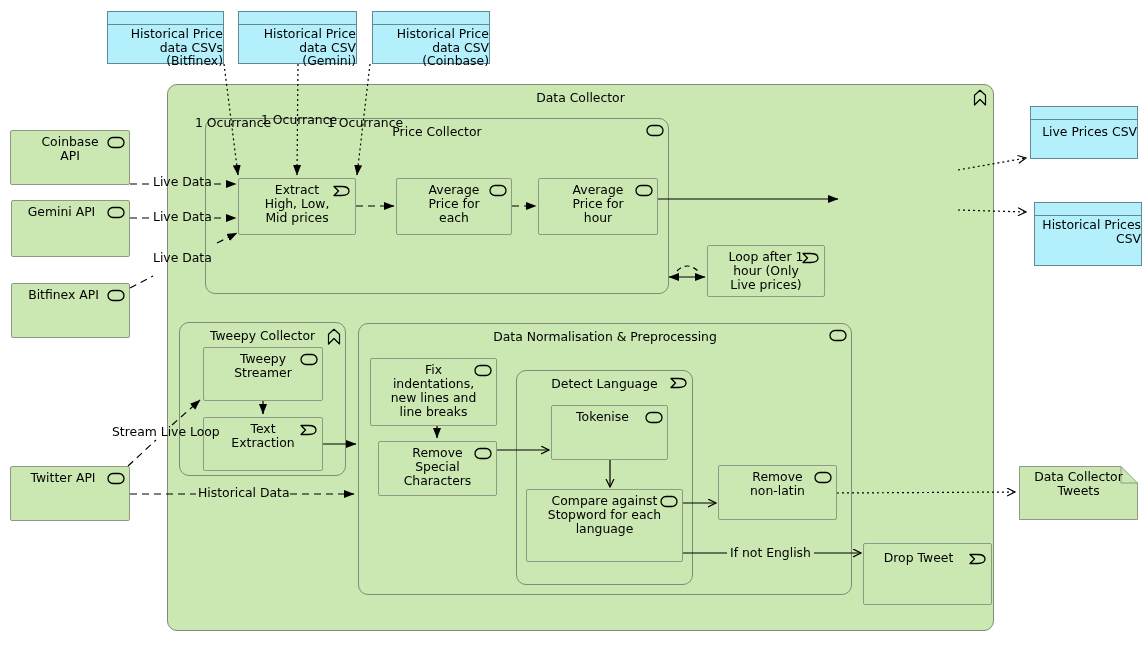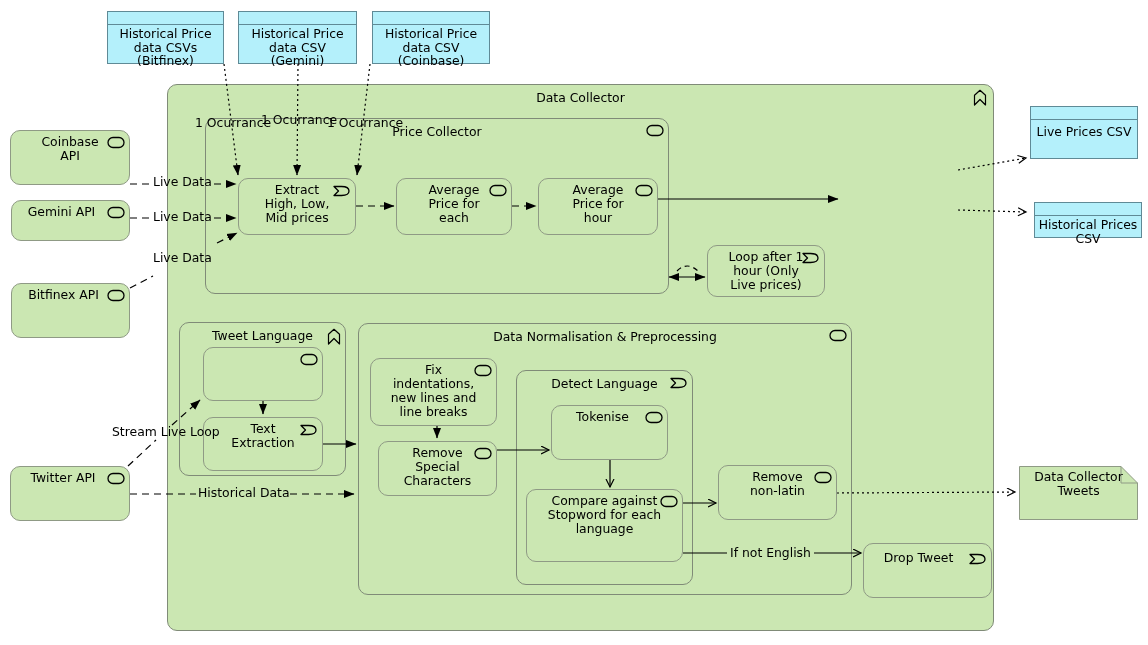--- a/index.html
+++ b/index.html
@@ -20,31 +20,31 @@
     position:absolute;box-sizing:border-box;
     background:var(--node-fill);
     border:1.2px solid var(--container-border);
     border-radius:10px;
   }
   .gtitle{text-align:center;padding-top:5px;white-space:pre-line;}
   .node{
     position:absolute;box-sizing:border-box;
     background:var(--node-fill);
     border:1px solid var(--node-border);
-    border-radius:10px;
+    border-radius:2px;
   }
   .nlabel{white-space:pre-line;text-align:center;padding:4px 6px 0;line-height:14px;}
   .icon{position:absolute;top:5px;right:4px;line-height:0;}
   .artifact{
     position:absolute;box-sizing:border-box;
     background:var(--artifact-fill);
     border:1px solid var(--artifact-border);
   }
   .astrip{height:12px;border-bottom:1px solid var(--artifact-border);}
-  .alabel{white-space:pre-line;text-align:center;padding-top:2px;line-height:13.6px;}
+  .alabel{white-space:pre-line;text-align:right;padding-top:2px;line-height:13.6px;}
   .note{position:absolute;}
   .note .nlabel{position:absolute;left:0;top:4px;width:100%;padding:0 4px;box-sizing:border-box;}
   .elabel{position:absolute;white-space:nowrap;line-height:14px;}
   svg.edges{position:absolute;left:0;top:0;pointer-events:none;}
 </style>
 </head>
 <body>
 
 <div class="canvas">
 
@@ -60,21 +60,21 @@
   <div class="group" style="left:205px;top:118px;width:464px;height:176px">
     <div class="gtitle">Price Collector</div>
     <span class="icon">
       <svg width="18" height="13" viewBox="0 0 18 13">
           <rect x="1" y="1.5" width="16" height="10" rx="5" fill="none" stroke="#000" stroke-width="1.3"></rect>
         </svg>
     </span>
   </div>
 
   <div class="group" style="left:179px;top:322px;width:167px;height:154px">
-    <div class="gtitle">Tweet Language</div>
+    <div class="gtitle">Tweepy Collector</div>
     <span class="icon">
       <svg width="14" height="17" viewBox="0 0 14 17">
           <path d="M1.5,16 L1.5,6.3 L7,1.3 L12.5,6.3 L12.5,16 L7,10.5 Z" fill="none" stroke="#000" stroke-width="1.2" stroke-linejoin="round"></path>
         </svg>
     </span>
   </div>
 
   <div class="group" style="left:358px;top:323px;width:494px;height:272px">
     <div class="gtitle">Data Normalisation &amp; Preprocessing</div>
     <span class="icon">
@@ -93,21 +93,21 @@
     </span>
   </div>
 
   <div class="node" style="left:10px;top:130px;width:120px;height:55px">
     <span class="icon"><svg width="18" height="13" viewBox="0 0 18 13">
           <rect x="1" y="1.5" width="16" height="10" rx="5" fill="none" stroke="#000" stroke-width="1.3"></rect>
         </svg></span>
     <div class="nlabel">Coinbase
 API</div>
   </div>
-  <div class="node" style="left:11px;top:200px;width:119px;height:41px">
+  <div class="node" style="left:11px;top:200px;width:119px;height:57px">
     <span class="icon"><svg width="18" height="13" viewBox="0 0 18 13">
           <rect x="1" y="1.5" width="16" height="10" rx="5" fill="none" stroke="#000" stroke-width="1.3"></rect>
         </svg></span>
     <div class="nlabel" style="padding-right:24px">Gemini API</div>
   </div>
   <div class="node" style="left:11px;top:283px;width:119px;height:55px">
     <span class="icon"><svg width="18" height="13" viewBox="0 0 18 13">
           <rect x="1" y="1.5" width="16" height="10" rx="5" fill="none" stroke="#000" stroke-width="1.3"></rect>
         </svg></span>
     <div class="nlabel" style="padding-right:20px">Bitfinex API</div>
@@ -149,20 +149,22 @@
         </svg></span>
     <div class="nlabel">Loop after 1
 hour (Only
 Live prices)</div>
   </div>
 
   <div class="node" style="left:203px;top:347px;width:120px;height:54px">
     <span class="icon"><svg width="18" height="13" viewBox="0 0 18 13">
           <rect x="1" y="1.5" width="16" height="10" rx="5" fill="none" stroke="#000" stroke-width="1.3"></rect>
         </svg></span>
+    <div class="nlabel">Tweepy
+Streamer</div>
   </div>
   <div class="node" style="left:203px;top:417px;width:120px;height:54px">
     <span class="icon"><svg width="19" height="14" viewBox="0 0 19 14">
           <path d="M2,2.5 L9.5,2.5 C14.5,2.5 17,4.5 17,7 C17,9.5 14.5,11.5 9.5,11.5 L2,11.5 L6.5,7 Z" fill="none" stroke="#000" stroke-width="1.3" stroke-linejoin="round"></path>
         </svg></span>
     <div class="nlabel">Text
 Extraction</div>
   </div>
 
   <div class="node" style="left:370px;top:358px;width:127px;height:68px">
@@ -196,21 +198,21 @@
 Stopword for each
 language</div>
   </div>
   <div class="node" style="left:718px;top:465px;width:119px;height:55px">
     <span class="icon"><svg width="18" height="13" viewBox="0 0 18 13">
           <rect x="1" y="1.5" width="16" height="10" rx="5" fill="none" stroke="#000" stroke-width="1.3"></rect>
         </svg></span>
     <div class="nlabel">Remove
 non-latin</div>
   </div>
-  <div class="node" style="left:863px;top:543px;width:129px;height:55px">
+  <div class="node" style="left:863px;top:543px;width:129px;height:62px">
     <span class="icon" style="top:8px"><svg width="19" height="14" viewBox="0 0 19 14">
           <path d="M2,2.5 L9.5,2.5 C14.5,2.5 17,4.5 17,7 C17,9.5 14.5,11.5 9.5,11.5 L2,11.5 L6.5,7 Z" fill="none" stroke="#000" stroke-width="1.3" stroke-linejoin="round"></path>
         </svg></span>
     <div class="nlabel" style="padding-top:7px;padding-right:24px">Drop Tweet</div>
   </div>
 
   <div class="artifact" style="left:107px;top:11px;width:117px;height:53px">
     <div class="astrip"></div>
     <div class="alabel">Historical Price
 data CSVs
@@ -225,21 +227,21 @@
   <div class="artifact" style="left:372px;top:11px;width:118px;height:53px">
     <div class="astrip"></div>
     <div class="alabel">Historical Price
 data CSV
 (Coinbase)</div>
   </div>
   <div class="artifact" style="left:1030px;top:106px;width:108px;height:53px">
     <div class="astrip"></div>
     <div class="alabel" style="padding-top:5px">Live Prices CSV</div>
   </div>
-  <div class="artifact" style="left:1034px;top:202px;width:108px;height:36px">
+  <div class="artifact" style="left:1034px;top:202px;width:108px;height:64px">
     <div class="astrip"></div>
     <div class="alabel">Historical Prices
 CSV</div>
   </div>
 
   <div class="note" style="left:1019px;top:466px;width:119px;height:54px">
     <svg width="119" height="54" viewBox="0 0 119 54">
       <polygon points="0.5,0.5 102,0.5 118.5,17 118.5,53.5 0.5,53.5" fill="var(--node-fill)" stroke="var(--node-border)" stroke-width="1"></polygon>
       <polyline points="102,0.5 102,17 118.5,17" fill="none" stroke="var(--node-border)" stroke-width="1"></polyline>
     </svg>

